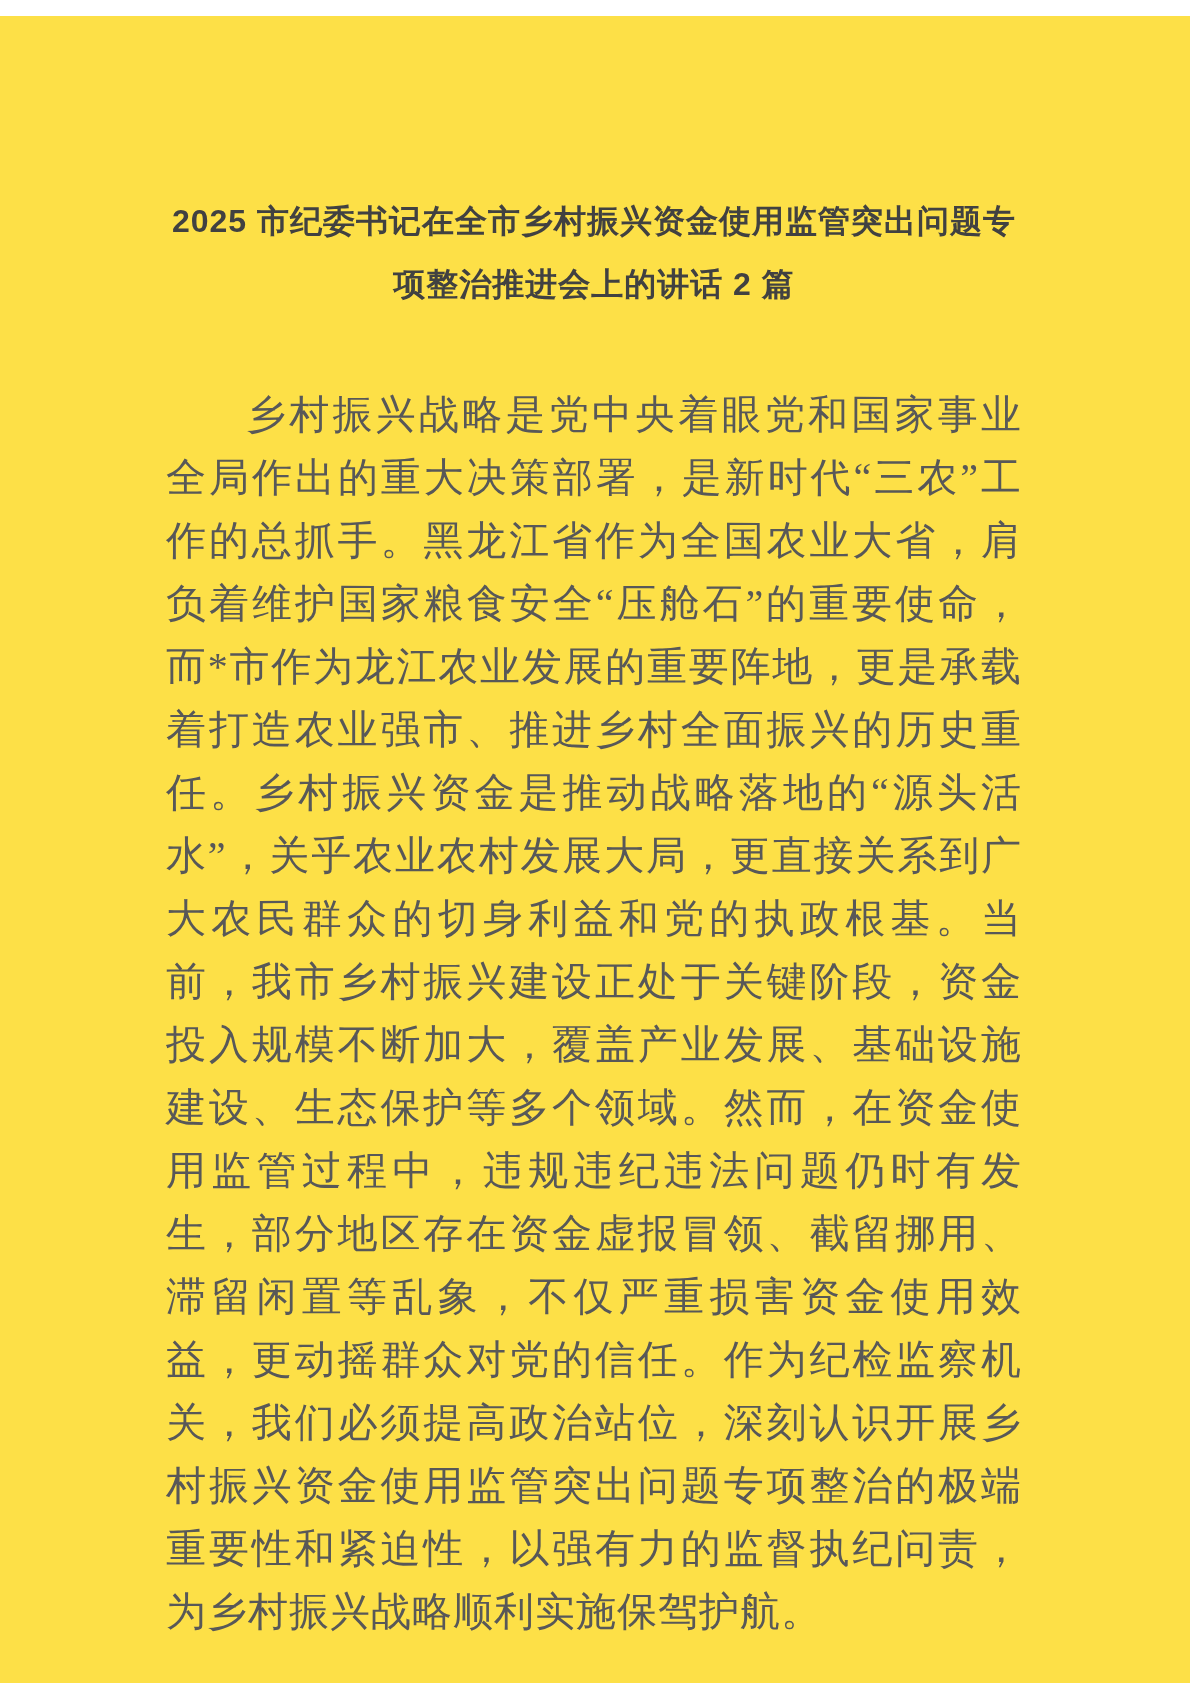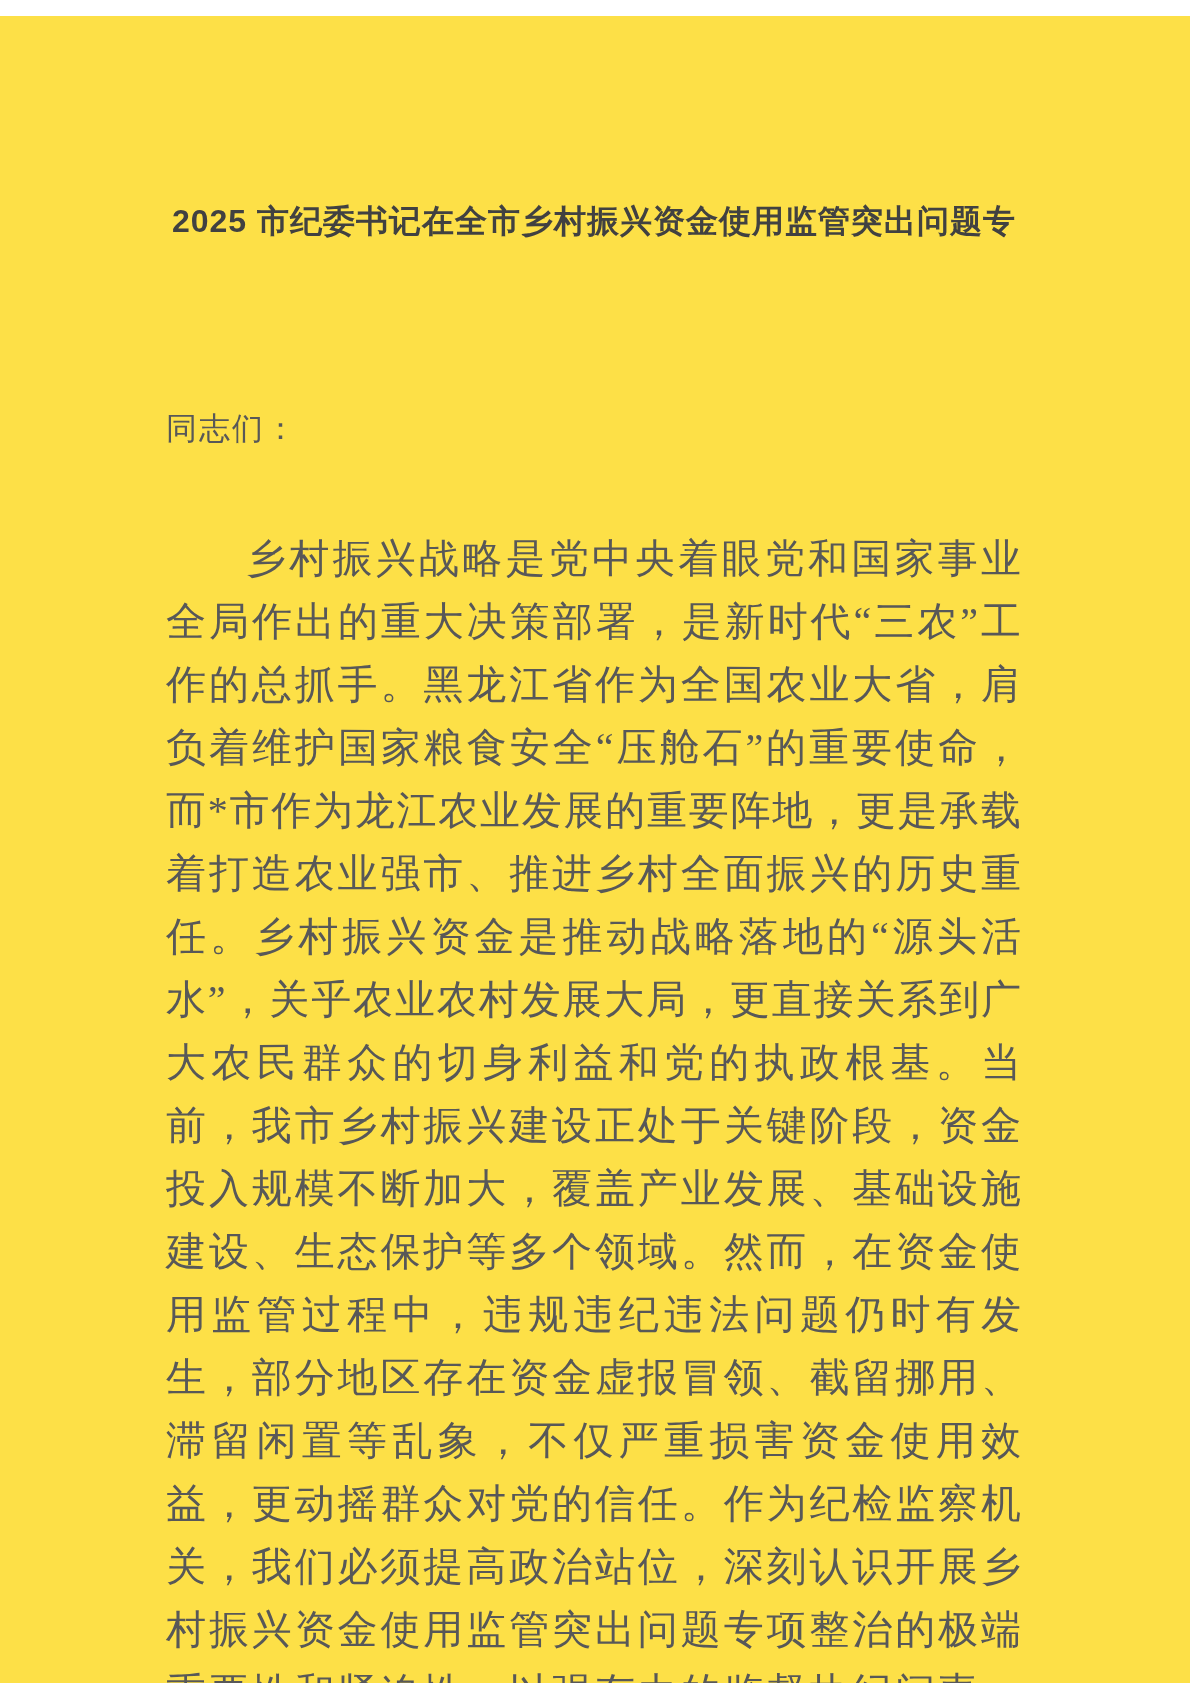--- a/index.html
+++ b/index.html
@@ -54,20 +54,20 @@
   }
 </style>
 </head>
 <body>
 
 <div class="page">
   <div class="content">
 
     <h1 class="doc-title">
       <span class="title-line">2025 市纪委书记在全市乡村振兴资金使用监管突出问题专</span>
+      <span class="title-line">项整治推进会上的讲话 2 篇</span>
     </h1>
 
-    <div class="salutation">同志们：</div>
 
     <p class="body-paragraph">乡村振兴战略是党中央着眼党和国家事业全局作出的重大决策部署，是新时代“三农”工作的总抓手。黑龙江省作为全国农业大省，肩负着维护国家粮食安全“压舱石”的重要使命，而*市作为龙江农业发展的重要阵地，更是承载着打造农业强市、推进乡村全面振兴的历史重任。乡村振兴资金是推动战略落地的“源头活水”，关乎农业农村发展大局，更直接关系到广大农民群众的切身利益和党的执政根基。当前，我市乡村振兴建设正处于关键阶段，资金投入规模不断加大，覆盖产业发展、基础设施建设、生态保护等多个领域。然而，在资金使用监管过程中，违规违纪违法问题仍时有发生，部分地区存在资金虚报冒领、截留挪用、滞留闲置等乱象，不仅严重损害资金使用效益，更动摇群众对党的信任。作为纪检监察机关，我们必须提高政治站位，深刻认识开展乡村振兴资金使用监管突出问题专项整治的极端重要性和紧迫性，以强有力的监督执纪问责，为乡村振兴战略顺利实施保驾护航。</p>
 
   </div>
 </div>
 
 </body></html>

